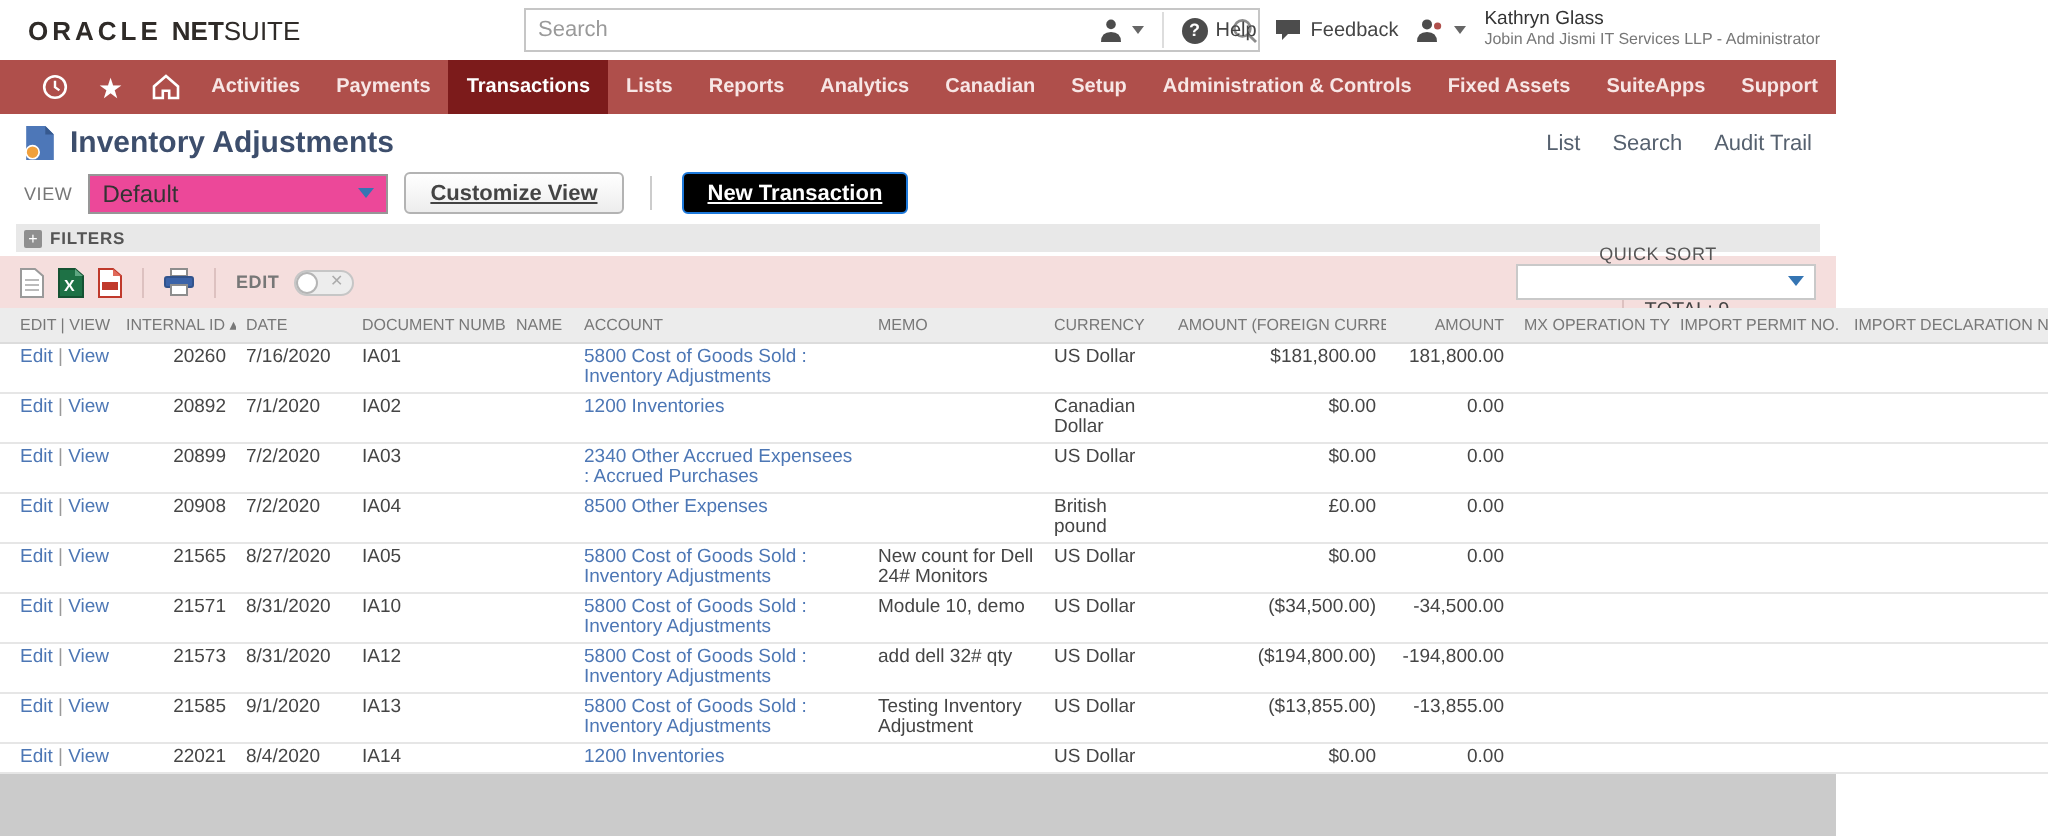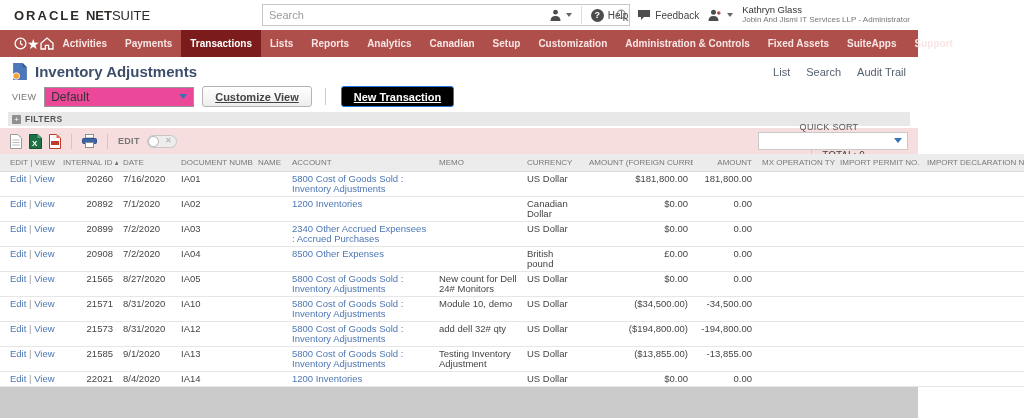--- a/index.html
+++ b/index.html
@@ -142,21 +142,20 @@
     </div>
     <div style="display:flex;align-items:stretch;">
         <div class="nav-item">Activities</div>
         <div class="nav-item">Payments</div>
         <div class="nav-item active">Transactions</div>
         <div class="nav-item">Lists</div>
         <div class="nav-item">Reports</div>
         <div class="nav-item">Analytics</div>
         <div class="nav-item">Canadian</div>
         <div class="nav-item">Setup</div>
-        <div class="nav-item">Customization</div>
         <div class="nav-item">Administration &amp; Controls</div>
         <div class="nav-item">Fixed Assets</div>
         <div class="nav-item">SuiteApps</div>
         <div class="nav-item">Support</div>
       </div>
   </nav>
 
   <div class="title-row">
     <svg width="16" height="17" viewBox="0 0 15 16">
         <path d="M1 0 h9 l4 4 v12 h-13 z" fill="#4d77b8"></path>

